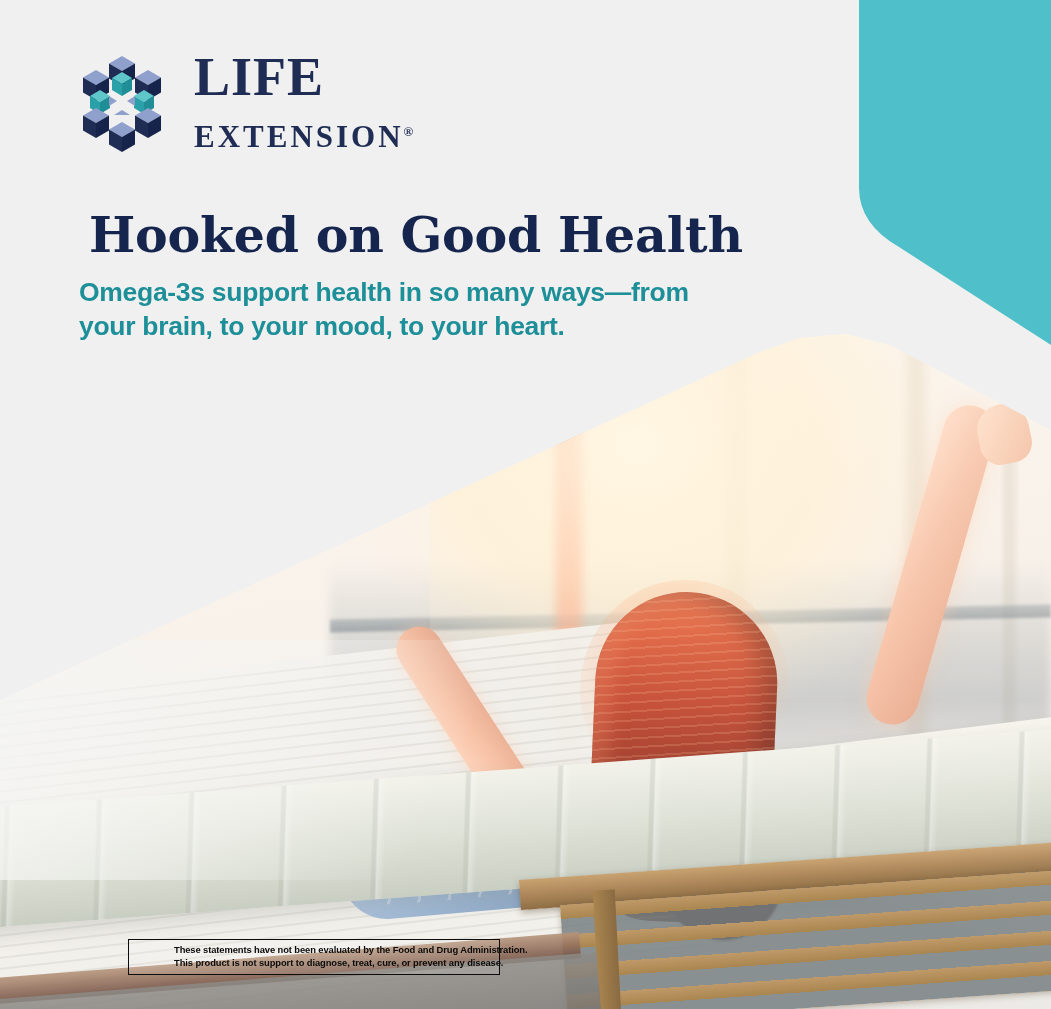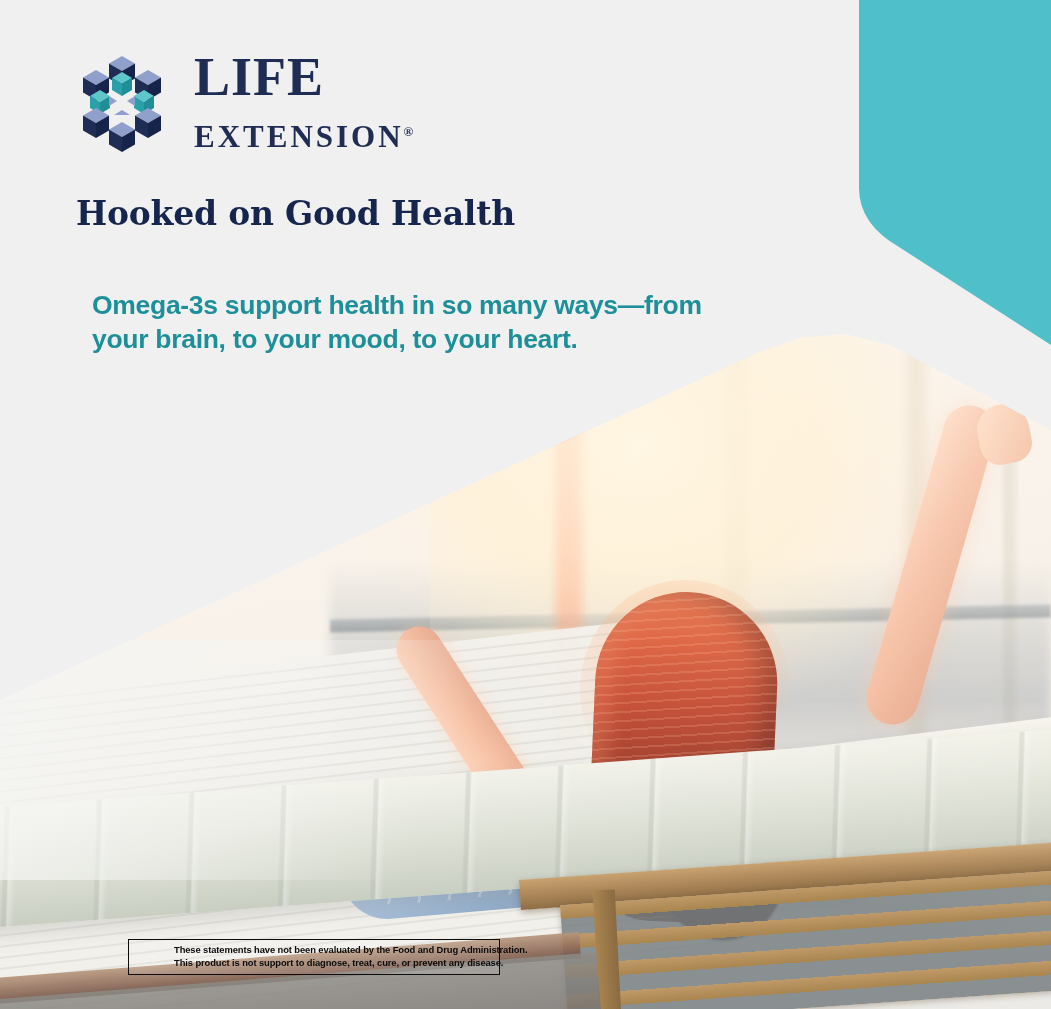--- a/index.html
+++ b/index.html
@@ -394,32 +394,32 @@
   }
   .logo-ext sup {
     font-size: 13px;
     vertical-align: super;
     letter-spacing: 0;
   }
 
   .headline {
     position: absolute;
     left: 76px; top: 196px;
-    margin: 0;
+    margin: 13px;
     font-family: "DejaVu Serif", serif;
     font-weight: bold;
-    font-size: 33px;
+    font-size: 49px;
     letter-spacing: -0.2px;
     color: #16254e;
     line-height: 1.1;
   }
   .subhead {
     position: absolute;
     left: 76px; top: 272px;
-    margin: 16px;
+    margin: 3px;
     width: 660px;
     font-family: "Liberation Sans", sans-serif;
     font-weight: bold;
     font-size: 26.5px;
     line-height: 1.30;
     color: #1d8f98;
     letter-spacing: -0.3px;
   }
 
   

